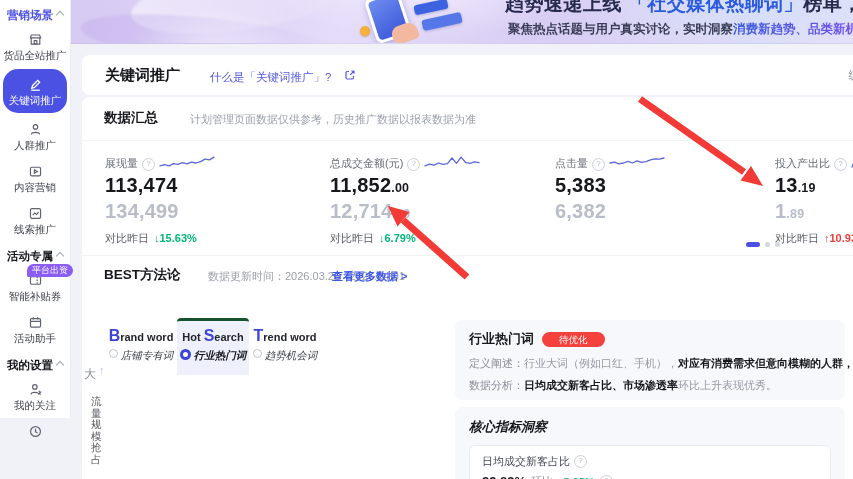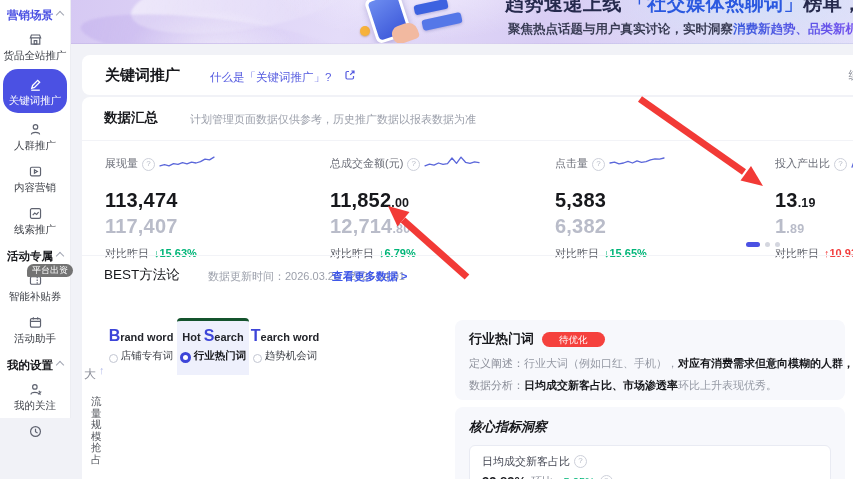--- a/index.html
+++ b/index.html
@@ -9,21 +9,21 @@
   .sidebar{position:absolute;left:0;top:0;width:70px;height:418px;background:#ffffff;border-right:1px solid #ecedf2;z-index:5;}
   .side-sec{padding:8px 6px 2px 7px;font-size:11.5px;font-weight:bold;color:#17181c;white-space:nowrap;}
   .side-sec.accent{color:#4b51e3;}
   .chev{display:inline-block;width:5px;height:5px;border-top:1.3px solid #a2a6b3;border-right:1.3px solid #a2a6b3;transform:rotate(-45deg);margin-left:4px;vertical-align:1px;}
   .side-item{position:relative;text-align:center;padding:7px 0 6px;color:#3c3f46;cursor:pointer;}
   .side-item .ic{display:block;margin:0 auto 2px;width:15px;height:15px;color:#5f6370;}
   .side-item .lb{font-size:10.5px;line-height:12px;display:block;color:#3c3f46;}
   .side-item.sel{background:#4b51e3;border-radius:15px;margin:2px 3px;padding:8px 0 7px;}
   .side-item.sel .ic{color:#fff;}
   .side-item.sel .lb{color:#fff;}
-  .side-badge{position:absolute;top:-2px;left:27px;background:#737373;color:#fff;font-size:9px;line-height:13px;padding:0 5px;border-radius:8px 8px 8px 2px;white-space:nowrap;z-index:2;}
+  .side-badge{position:absolute;top:-2px;left:27px;background:#8b5cf6;color:#fff;font-size:9px;line-height:13px;padding:0 5px;border-radius:8px 8px 8px 2px;white-space:nowrap;z-index:2;}
   
   .banner{position:absolute;left:70px;top:0;width:783px;height:43px;overflow:hidden;z-index:1;
     background:
       radial-gradient(120px 60px at 18% 120%, rgba(255,255,255,.8), rgba(255,255,255,0) 70%),
       radial-gradient(200px 70px at 45% -30%, #efeafc, rgba(239,234,252,0) 75%),
       radial-gradient(260px 90px at 88% 0%, #d4e0f8, rgba(212,224,248,0) 70%),
       linear-gradient(100deg,#d6c9f3 0%,#e4dcf9 35%,#d8cdf4 60%,#e6e0fa 100%);
     border-bottom:1px solid rgba(120,110,180,.12);}
   .swirl{position:absolute;border-radius:50%;filter:blur(1px);}
   .sw1{left:60px;top:-30px;width:220px;height:60px;background:linear-gradient(100deg,rgba(255,255,255,.55),rgba(255,255,255,0));transform:rotate(-8deg);}
@@ -47,41 +47,41 @@
   .corner-txt{position:absolute;right:2px;top:13px;font-size:11.5px;color:#8a8d98;}
   .big-card{position:absolute;left:82px;top:97px;width:780px;height:382px;background:#fff;border-radius:8px 0 0 0;z-index:2;}
   .sum-title{position:absolute;left:22px;top:12px;font-size:13.5px;font-weight:bold;color:#17181c;}
   .sum-note{position:absolute;left:108px;top:15px;font-size:11px;color:#9ca0ab;}
   .div1{position:absolute;left:0;top:43px;width:780px;height:1px;background:#f2f3f7;}
   .div2{position:absolute;left:0;top:158px;width:780px;height:1px;background:#f2f3f7;}
   
   .metric{position:absolute;top:56px;width:215px;}
   .m-label{display:flex;align-items:flex-end;gap:4px;font-size:11px;color:#6b6e78;height:18px;}
   .qmark{display:inline-block;width:11px;height:11px;border:1px solid #cdd0da;border-radius:50%;color:#b6bac6;font-size:8px;line-height:10px;text-align:center;flex:none;cursor:pointer;}
-  .m-val{margin-top:18px;font-size:20px;font-weight:bold;color:#17181c;letter-spacing:.2px;}
+  .m-val{margin-top:3px;font-size:20px;font-weight:bold;color:#17181c;letter-spacing:.2px;}
   .m-prev{margin-top:3px;font-size:20px;font-weight:bold;color:#b9bcc9;letter-spacing:.2px;}
   .v-sub{font-size:12.5px;}
   .m-cmp{margin-top:8px;font-size:11px;color:#5a5d66;}
   .m-chg{margin-left:5px;font-weight:bold;}
   .m-chg[data-dir="down"]{color:#00b578;}
   .m-chg[data-dir="up"]{color:#f23c3c;}
   .dots{position:absolute;left:664px;top:145px;display:flex;gap:5px;align-items:center;}
   .dot{width:5px;height:5px;border-radius:3px;background:#d4d6df;cursor:pointer;}
   .dot.on{width:14px;background:#4b51e3;}
   
-  .best-title{position:absolute;left:22px;top:169px;font-size:13.5px;font-weight:normal;color:#17181c;text-align:center;}
+  .best-title{position:absolute;left:22px;top:169px;font-size:13.5px;font-weight:bold;color:#17181c;text-align:center;}
   .best-upd{position:absolute;left:126px;top:172px;font-size:11px;color:#9ca0ab;}
   .best-more{position:absolute;left:250px;top:172px;font-size:11px;color:#3f57e8;font-weight:bold;cursor:pointer;}
   
   .tabs{position:absolute;left:23px;top:221px;display:flex;}
   .tab{width:72px;height:57px;text-align:center;cursor:pointer;position:relative;padding-top:9px;box-sizing:border-box;}
   .tab.selected{background:#eef0fc;border-top:3px solid #14532d;border-radius:4px 4px 0 0;padding-top:6px;}
   .t-en{font-size:11px;font-weight:bold;color:#23252b;white-space:nowrap;}
   .t-big{font-size:16px;color:#3d45d8;}
-  .t-cn{margin-top:4px;font-size:10.5px;color:#3c3f46;display:flex;align-items:flex-end;justify-content:center;gap:3px;white-space:nowrap;}
+  .t-cn{margin-top:4px;font-size:10.5px;color:#3c3f46;display:flex;align-items:flex-start;justify-content:center;gap:3px;white-space:nowrap;font-style:italic;}
   .tab.selected .t-cn{font-weight:bold;color:#15161a;}
   .radio{width:9px;height:9px;border:1px solid #c2c6d2;border-radius:50%;background:#fff;flex:none;box-sizing:border-box;}
   .radio.on{border:3px solid #3d45d8;width:11px;height:11px;}
   
   .chart{position:absolute;left:6px;top:265px;width:352px;height:117px;}
   .y-big{position:absolute;left:2px;top:269px;font-size:12px;color:#8a8d98;}
   .y-arrow{position:absolute;left:17px;top:267px;font-size:11px;color:#b4bcec;}
   .y-label{position:absolute;left:9px;top:299px;width:12px;font-size:10.5px;line-height:11.5px;color:#55585f;word-break:break-all;}
   .s-label{position:absolute;width:24px;font-size:9.5px;line-height:11px;word-break:break-all;}
   .s-market{left:299px;top:6px;color:#a7b0e6;}
@@ -213,21 +213,21 @@
 
   <div class="metric" style="left:23px;">
     <div class="m-label">
         <span>展现量</span>
         <span class="qmark">?</span>
         <svg width="56" height="17">
           <polyline points="1.0,11.8 5.5,10.7 10.0,11.8 14.5,9.6 19.0,10.4 23.5,8.7 28.0,9.8 32.5,8.2 37.0,9.0 41.5,7.6 46.0,5.1 50.5,5.9 55.0,3.1" fill="none" stroke="#5b67da" stroke-width="1.3" stroke-linejoin="round" stroke-linecap="round"></polyline>
         </svg>
       </div>
     <div class="m-val"><span>113,474</span><span class="v-sub"></span></div>
-    <div class="m-prev"><span>117,407</span><span class="v-sub"></span></div>
+    <div class="m-prev"><span>134,499</span><span class="v-sub"></span></div>
     <div class="m-cmp"><span>对比昨日</span><span class="m-chg" data-dir="down">↓15.63%</span></div>
   </div>
 
   <div class="metric" style="left:248px;">
     <div class="m-label">
         <span>总成交金额(元)</span>
         <span class="qmark">?</span>
         <svg width="56" height="17">
           <polyline points="1.0,11.8 5.5,10.1 10.0,11.2 14.5,9.0 19.0,10.4 23.5,9.6 28.0,4.0 32.5,9.3 37.0,3.1 41.5,8.3 46.0,9.3 50.5,7.9 55.0,8.7" fill="none" stroke="#5b67da" stroke-width="1.3" stroke-linejoin="round" stroke-linecap="round"></polyline>
         </svg>
@@ -240,21 +240,20 @@
   <div class="metric" style="left:473px;">
     <div class="m-label">
         <span>点击量</span>
         <span class="qmark">?</span>
         <svg width="56" height="17">
           <polyline points="1.0,9.0 5.5,8.2 10.0,9.8 14.5,9.0 19.0,7.3 23.5,9.0 28.0,6.8 32.5,8.3 37.0,7.6 41.5,5.9 46.0,4.8 50.5,5.1 55.0,4.0" fill="none" stroke="#5b67da" stroke-width="1.3" stroke-linejoin="round" stroke-linecap="round"></polyline>
         </svg>
       </div>
     <div class="m-val"><span>5,383</span><span class="v-sub"></span></div>
     <div class="m-prev"><span>6,382</span><span class="v-sub"></span></div>
-    <div class="m-cmp"><span>对比昨日</span><span class="m-chg" data-dir="down">↓15.65%</span></div>
   </div>
 
   <div class="metric" style="left:693px;width:95px;">
     <div class="m-label">
         <span style="white-space:nowrap;text-align:center;">投入产出比</span>
         <span class="qmark">?</span>
         <svg width="40" height="17">
           <polyline points="1.0,13.2 4.2,4.5 7.3,11.8 10.5,3.4 13.7,10.1 16.8,4.0 20.0,11.0 23.2,2.6 26.3,9.0 29.5,3.4 32.7,9.6 35.8,2.0 39.0,7.6" fill="none" stroke="#5b67da" stroke-width="1.3" stroke-linejoin="round" stroke-linecap="round"></polyline>
         </svg>
       </div>
@@ -284,21 +283,21 @@
         </div>
     </div>
     <div class="tab selected">
       <div class="t-en"><span>Hot </span><span class="t-big">S</span><span>earch</span></div>
       <div class="t-cn">
           <span class="radio on"></span>
           <span>行业热门词</span>
         </div>
     </div>
     <div class="tab">
-      <div class="t-en"><span class="t-big">T</span><span>earch word</span></div>
+      <div class="t-en"><span class="t-big">T</span><span>rend word</span></div>
       <div class="t-cn">
           <span class="radio"></span>
           <span>趋势机会词</span>
         </div>
     </div>
   </div>
 
   <div class="y-big">大</div>
   <div class="y-arrow">↑</div>
   <div class="y-label">流量规模抢占</div>

